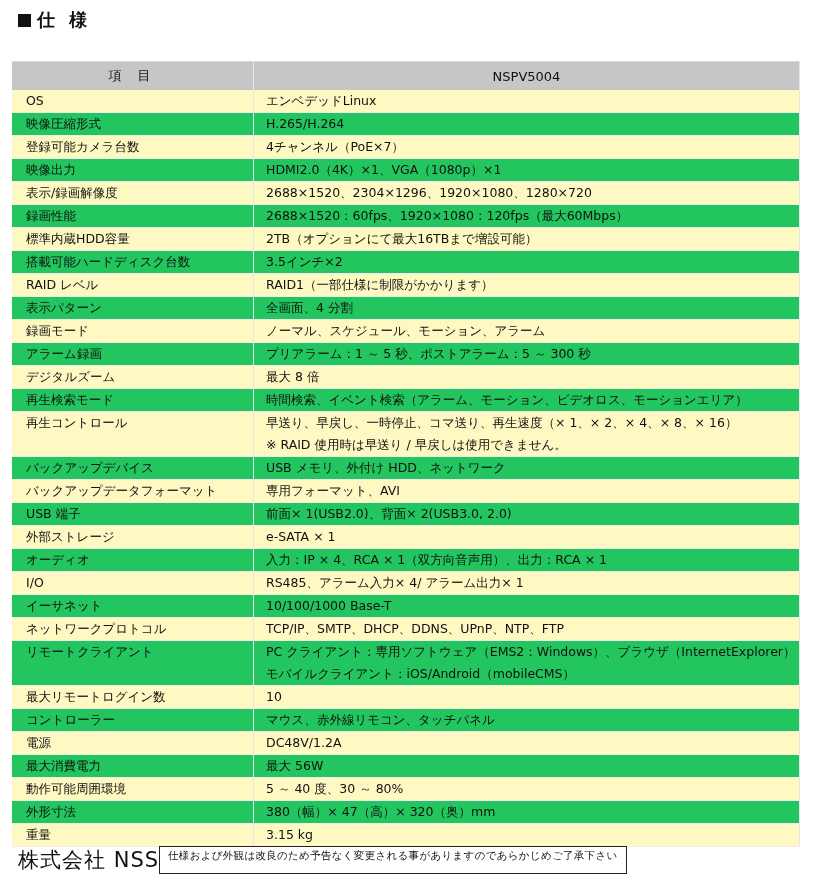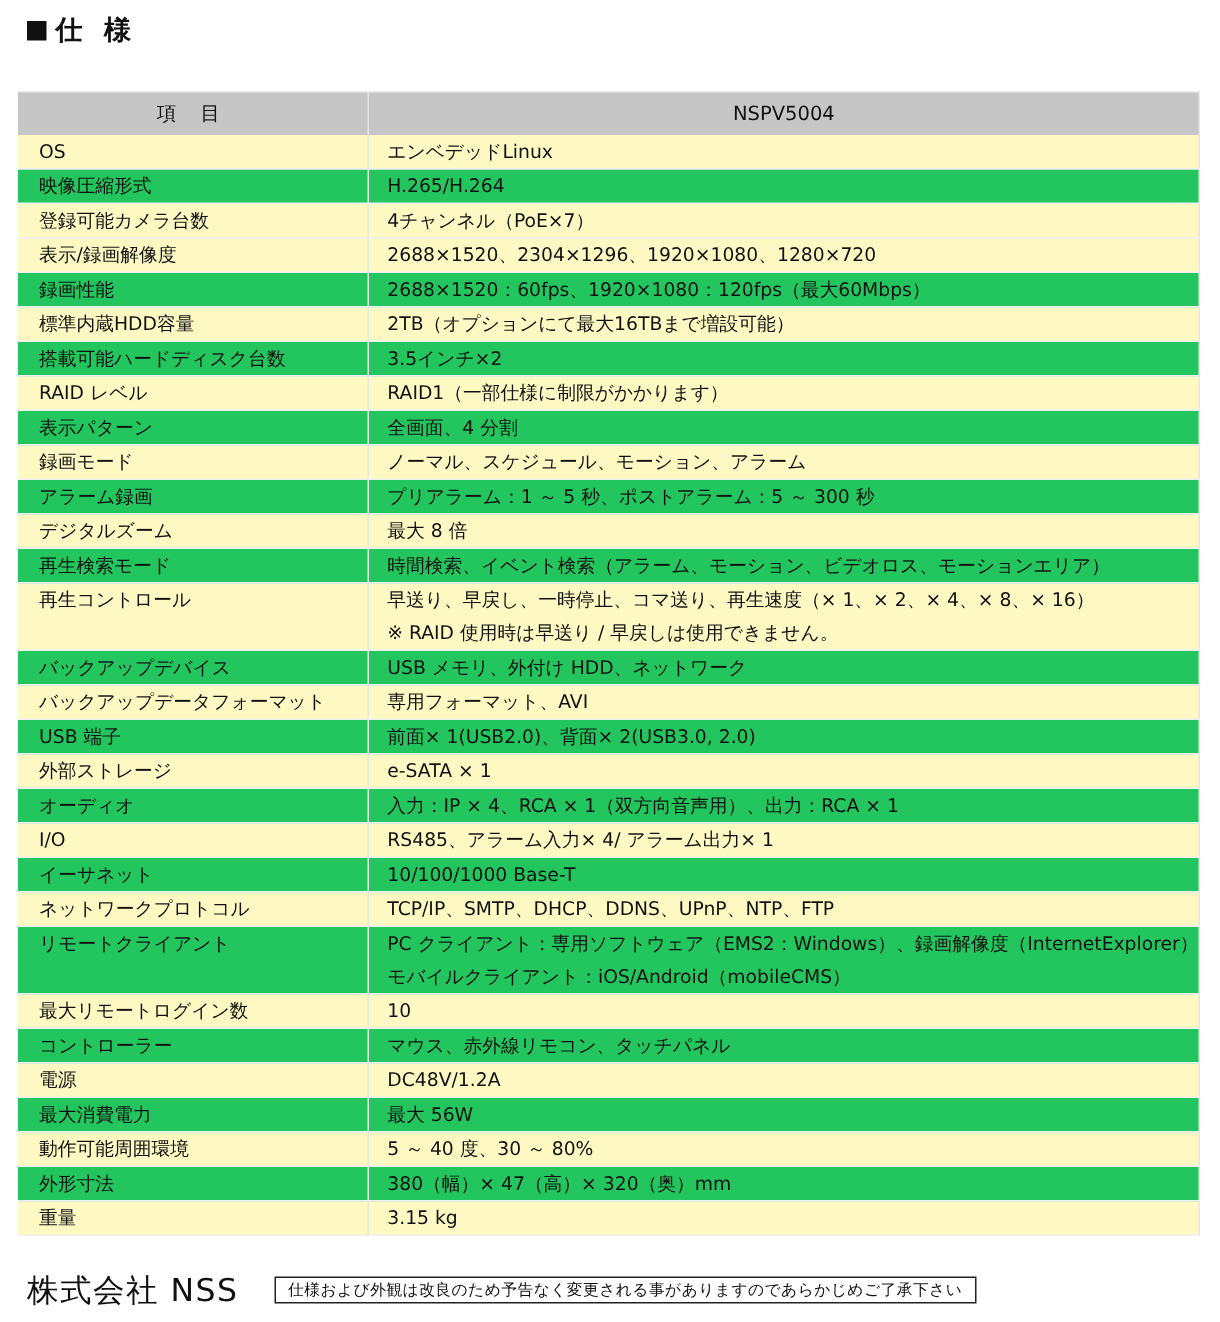--- a/index.html
+++ b/index.html
@@ -32,25 +32,25 @@
     height: 22px; padding: 0 0 0 14px; vertical-align: top; line-height: 22px;
     border-right: 1px solid #e6e6e6; border-bottom: 1px solid #efefef;
     white-space: nowrap;
   }
   table.spec td.label { width: 227px; }
   table.spec td.value { padding-left: 12px; margin-top: 31px; }
   table.spec tr.g td { background: #fef9c3; }
   table.spec tr.w td { background: #22c55e; }
   .line { display: block; height: 22px; line-height: 22px; }
   .footer {
-    position: absolute; left: 18px; top: 846px; display: flex; align-items: center; gap: 12px;
+    position: absolute; left: 18px; top: 846px; display: flex; 
   }
   .company { font-size: 21px; font-weight: normal; letter-spacing: 1px; }
   .notice {
-    margin-left: 12px; border: 1px solid #222; font-size: 10.5px;
+    border: 1px solid #222; font-size: 10.5px;
     padding: 1px 8px; line-height: 14px; letter-spacing: 0.3px;
   }
 </style>
 </head>
 <body>
 
 <div class="section-title">
   <span class="square"></span>
   <span>仕 様</span>
 </div>
@@ -74,20 +74,26 @@
         <td class="value">
           <span class="line">H.265/H.264</span>
         </td>
       </tr>
       <tr class="g">
         <td class="label">登録可能カメラ台数</td>
         <td class="value">
           <span class="line">4チャンネル（PoE×7）</span>
         </td>
       </tr>
+      <tr class="w">
+        <td class="label">映像出力</td>
+        <td class="value">
+          <span class="line">HDMI2.0（4K）×1、VGA（1080p）×1</span>
+        </td>
+      </tr>
       <tr class="g">
         <td class="label">表示/録画解像度</td>
         <td class="value">
           <span class="line">2688×1520、2304×1296、1920×1080、1280×720</span>
         </td>
       </tr>
       <tr class="w">
         <td class="label">録画性能</td>
         <td class="value">
           <span class="line">2688×1520：60fps、1920×1080：120fps（最大60Mbps）</span>
@@ -192,21 +198,21 @@
       </tr>
       <tr class="g">
         <td class="label">ネットワークプロトコル</td>
         <td class="value">
           <span class="line">TCP/IP、SMTP、DHCP、DDNS、UPnP、NTP、FTP</span>
         </td>
       </tr>
       <tr class="w">
         <td class="label">リモートクライアント</td>
         <td class="value">
-          <span class="line">PC クライアント：専用ソフトウェア（EMS2：Windows）、録画解像度（InternetExplorer）</span>
+          <span class="line">PC クライアント：専用ソフトウェア（EMS2：Windows）、ブラウザ（InternetExplorer）</span>
           <span class="line">モバイルクライアント：iOS/Android（mobileCMS）</span>
         </td>
       </tr>
       <tr class="g">
         <td class="label">最大リモートログイン数</td>
         <td class="value">
           <span class="line">10</span>
         </td>
       </tr>
       <tr class="w">

